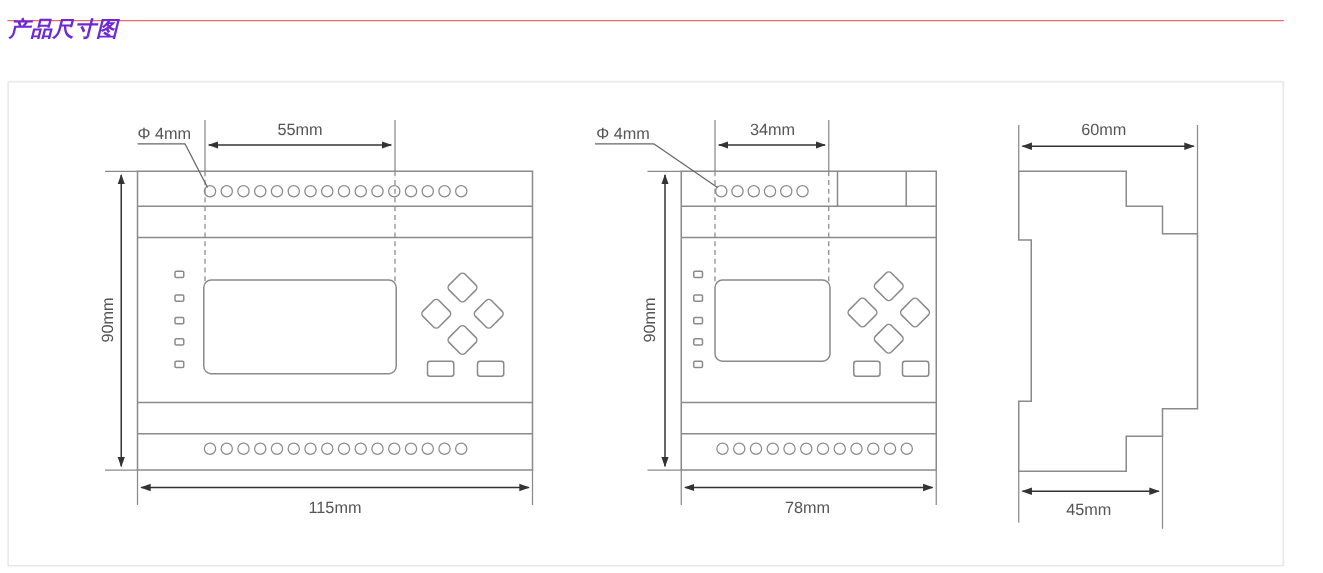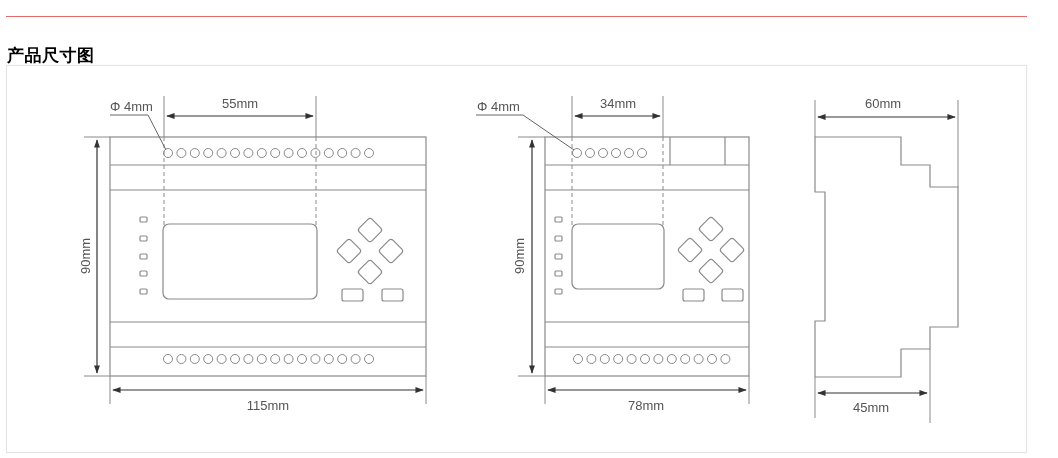--- a/index.html
+++ b/index.html
@@ -1,18 +1,18 @@
 <!DOCTYPE html>
 <html><head>
 <meta charset="utf-8">
 <style>
   html, body { margin: 0; padding: 0; background: #ffffff; }
   body { width: 1058px; height: 458px; position: relative; overflow: hidden; font-family: "DejaVu Sans", "Liberation Sans", sans-serif; }
   .top-rule { position: absolute; left: 6px; top: 16px; width: 1021px; height: 1px; background: #e36b6b; }
-  .section-title { position: absolute; left: 7px; top: 44px; font-size: 17px; font-weight: bold; color: #000000; letter-spacing: 0.5px; line-height: 22px; }
+  .section-title { position: absolute; left: 7px; top: 13px; font-size: 17px; font-weight: bold; color: #6d28d9; letter-spacing: 0.5px; line-height: 22px; font-style: italic; }
   .frame { position: absolute; left: 6px; top: 65px; width: 1019px; height: 386px; border: 1px solid #e4e4e4; box-shadow: 0 0 2px rgba(0,0,0,0.04); background: #fff; }
   svg.drawing { position: absolute; left: 0; top: 0; }
   .lbl { font-family: "Liberation Sans", "DejaVu Sans", sans-serif; font-size: 13px; fill: #555555; }
 </style>
 </head>
 <body>
 
 <div class="top-rule"></div>
 <div class="section-title">产品尺寸图</div>
 <div class="frame"></div>

